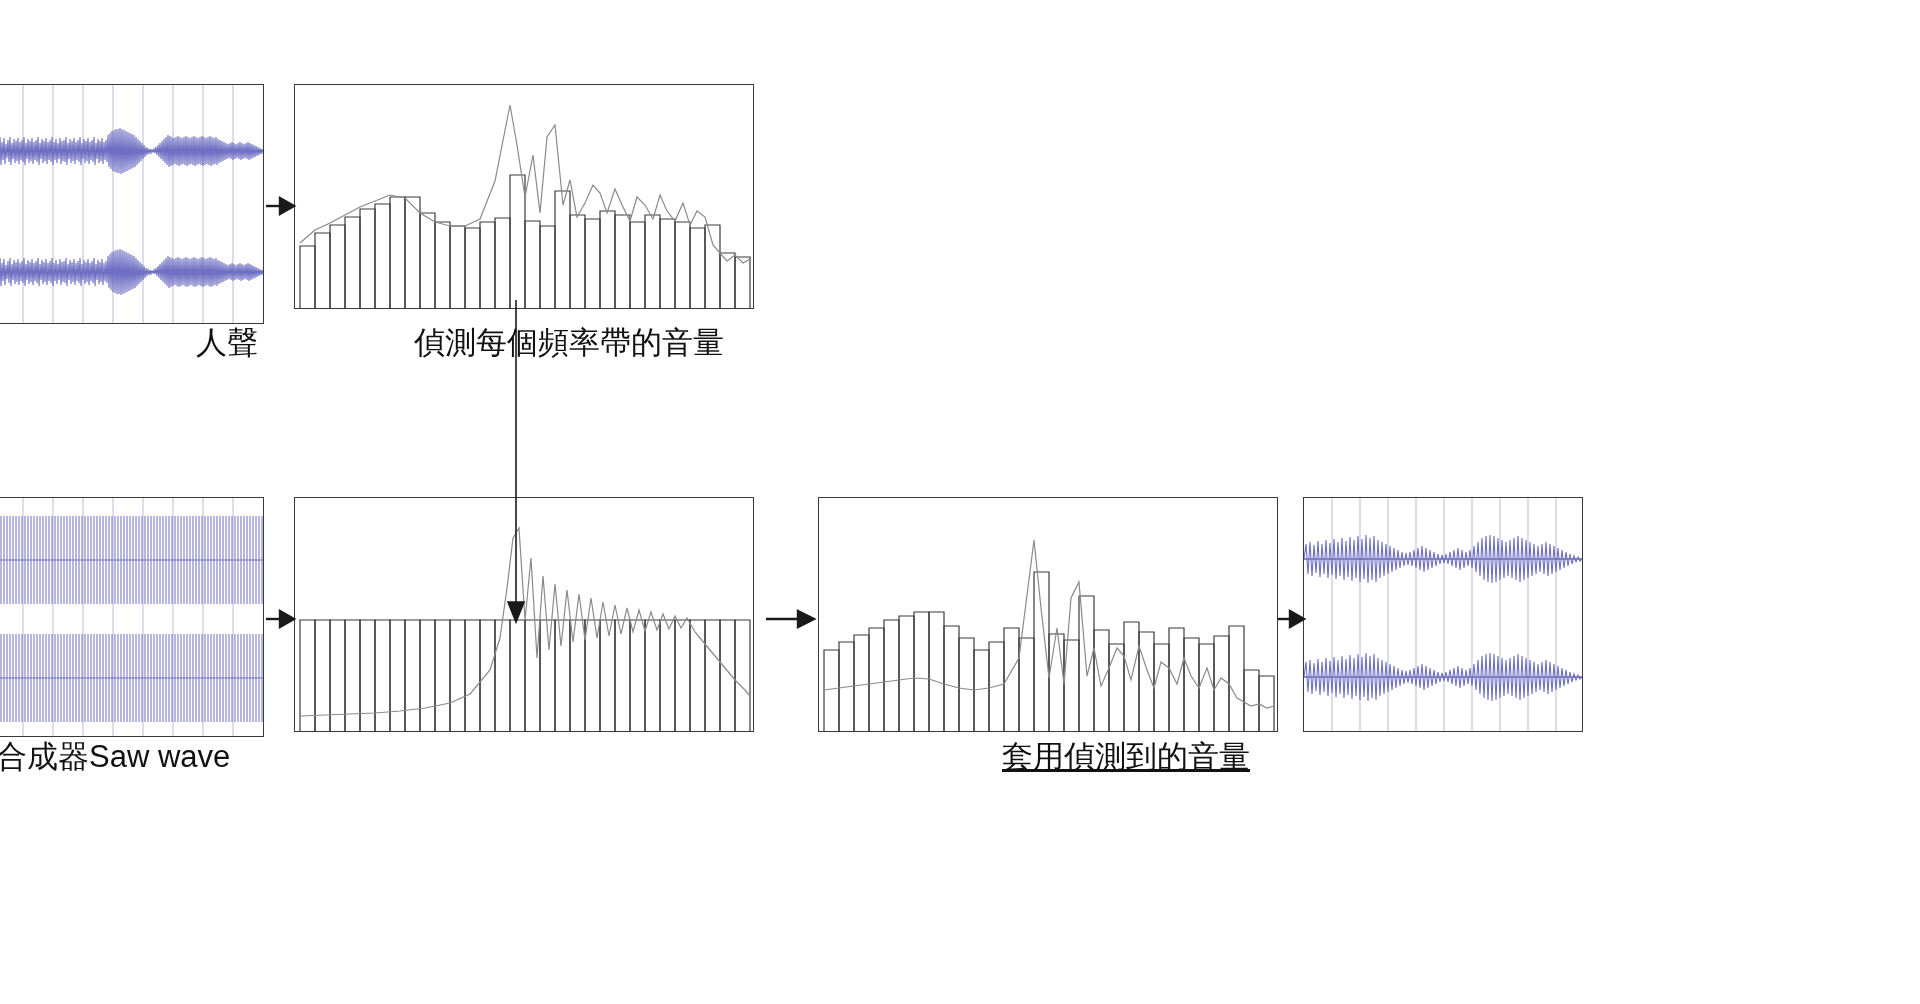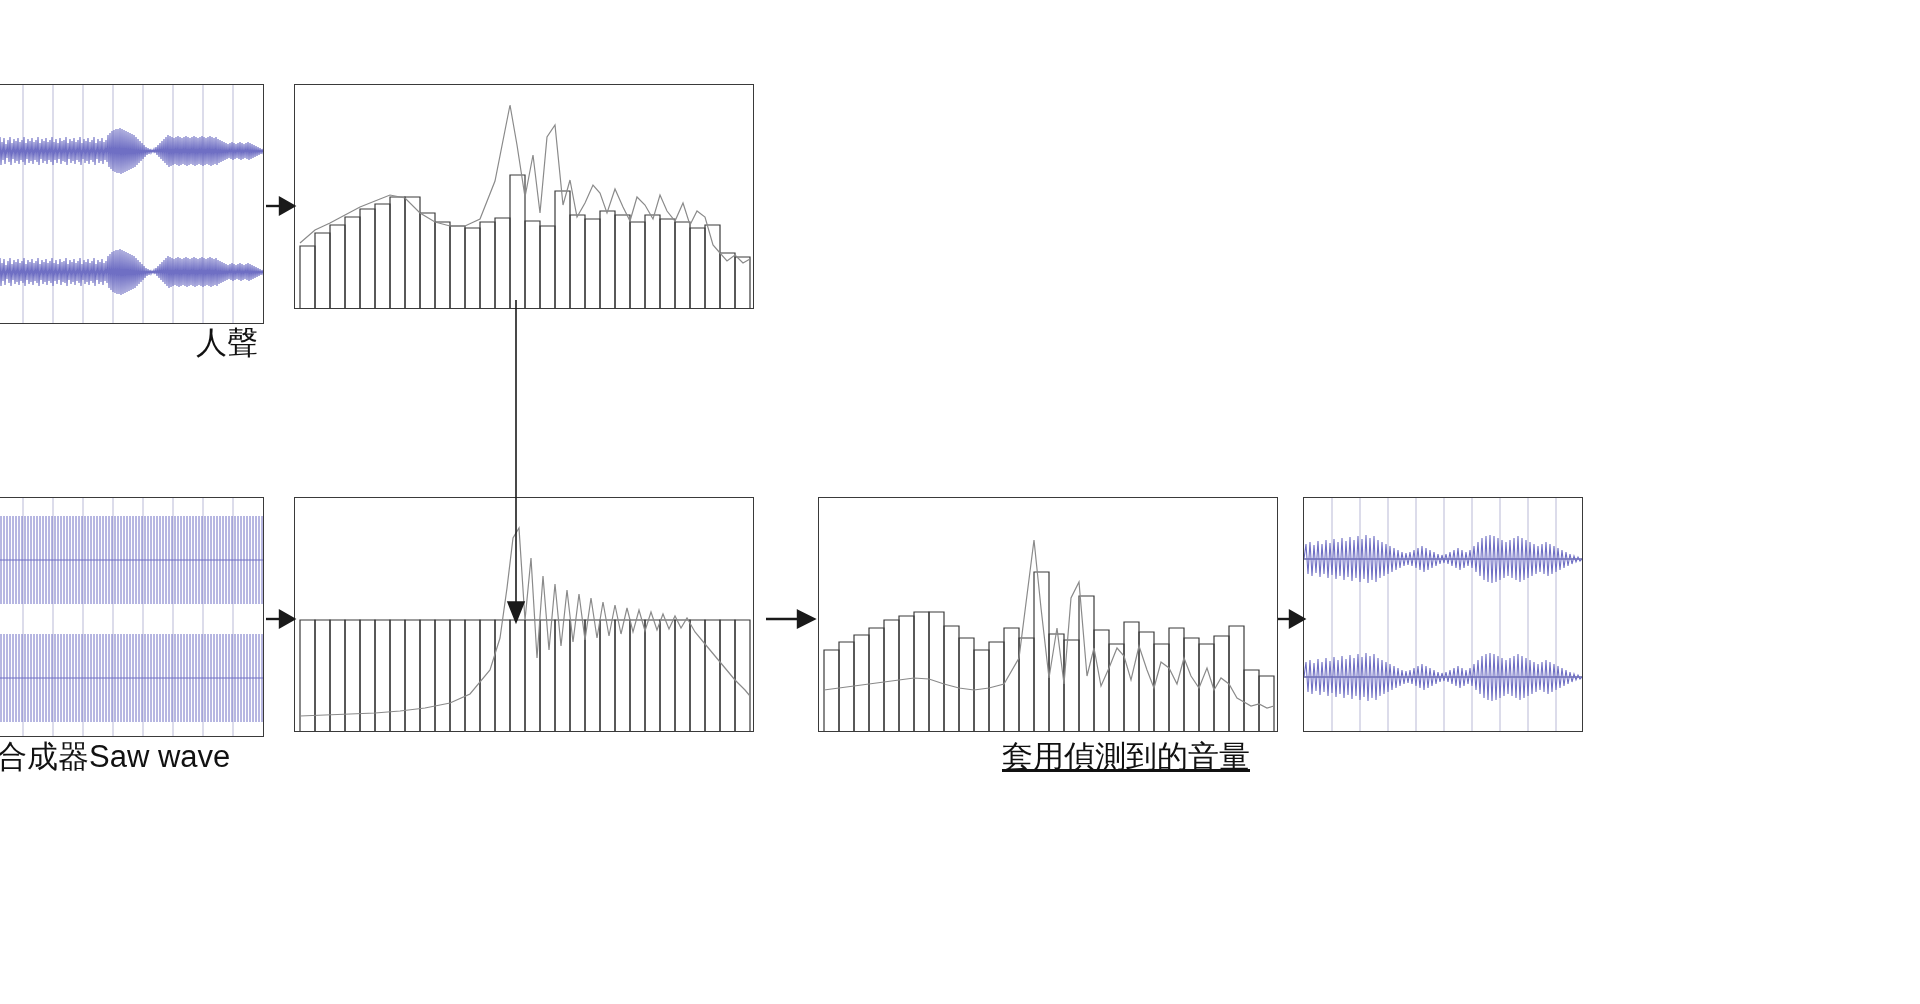--- a/index.html
+++ b/index.html
@@ -269,16 +269,17 @@
   </svg>
 
   <svg class="arrow" style="left:500px; top:300px;" width="34" height="330" viewBox="0 0 34 330">
     <g stroke="#1a1a1a" stroke-width="1.6" fill="#1a1a1a">
       <line x1="16" y1="0" x2="16" y2="310"></line>
       <polygon points="8,302 16,322 24,302"></polygon>
     </g>
   </svg>
 
   <div class="caption" style="left:196px; top:327px;">人聲</div>
+  <div class="caption" style="left:414px; top:327px;">偵測每個頻率帶的音量</div>
   <div class="caption" style="left:-4px; top:741px;">合成器Saw wave</div>
   <div class="caption" style="left:1002px; top:741px;text-decoration:underline;">套用偵測到的音量</div>
 
 </div>
 
 </body></html>

